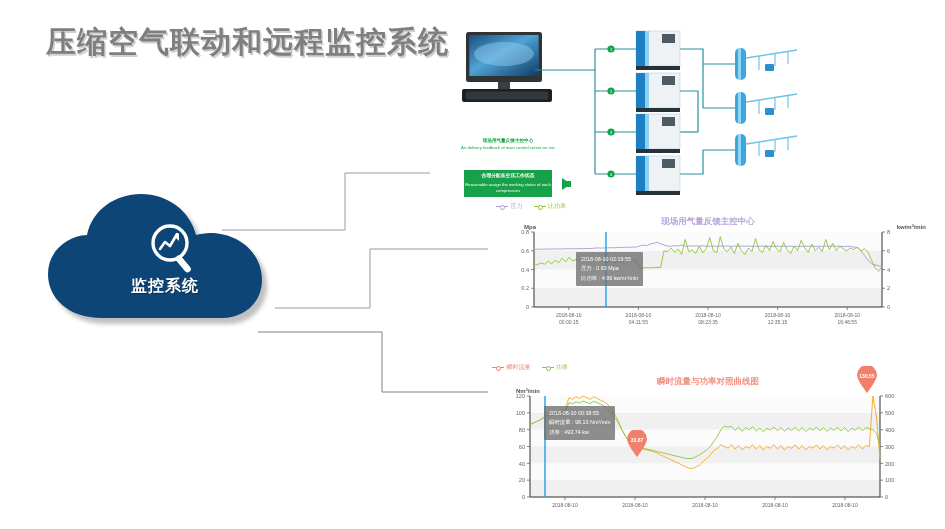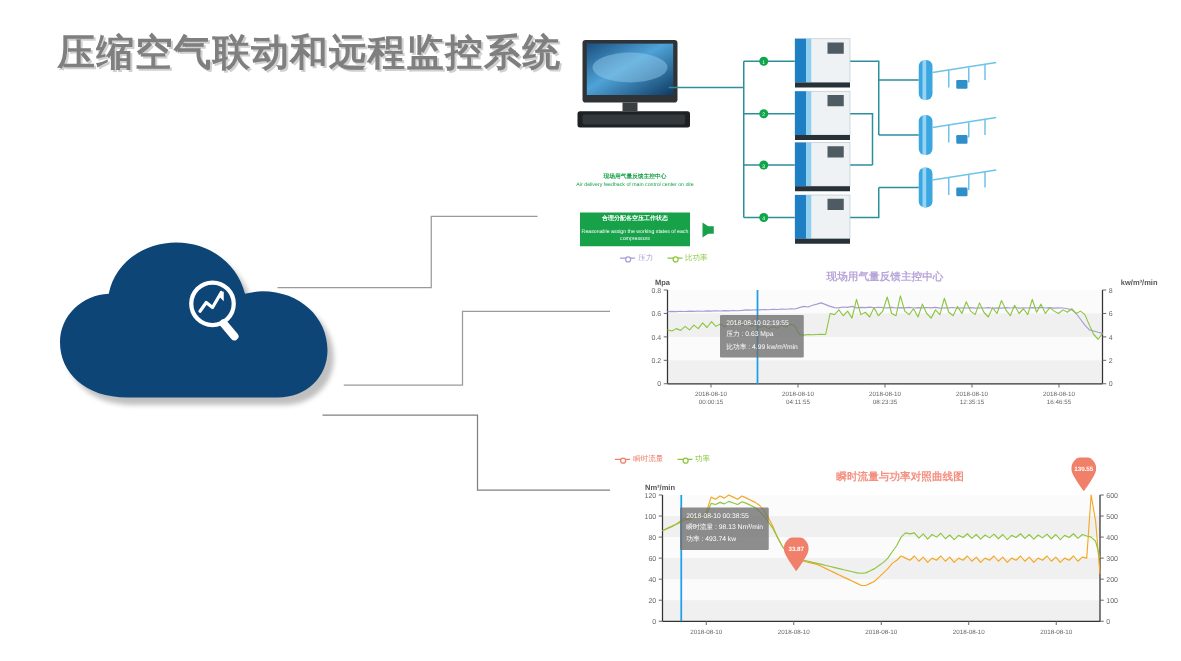--- a/index.html
+++ b/index.html
@@ -94,20 +94,21 @@
       <path d="M62,128 C28,128 8,108 8,84 C8,62 26,46 47,45 C52,20 75,4 101,4
                C128,4 150,21 156,45 C160,44 165,43 170,43
                C200,43 222,64 222,90 C222,112 205,128 182,128 Z" fill="#0d4577"></path>
     </svg>
     <svg class="cloud-icon" width="56" height="58" viewBox="0 0 56 58">
       <circle cx="24" cy="23" r="17" fill="none" stroke="#ffffff" stroke-width="3.4"></circle>
       <polyline points="14,29 19,22 24,26 31,14" fill="none" stroke="#ffffff" stroke-width="2.6" stroke-linecap="round" stroke-linejoin="round"></polyline>
       <polygon points="29,17 33,13 33,21" fill="#ffffff"></polygon>
       <rect x="34" y="34" width="6.5" height="20" rx="3.2" fill="#ffffff" transform="rotate(-40 37 44)"></rect>
     </svg>
+    <div class="cloud-label">监控系统</div>
   </div>
 
   <div class="schematic">
 
     <svg class="monitor" viewBox="0 0 95 78">
       <rect x="6" y="2" width="76" height="50" rx="2.5" fill="#2f3336"></rect>
       <rect x="9.5" y="5" width="69" height="41" fill="#2b6ca3"></rect>
       <path d="M9.5,5 H78.5 V46 H9.5 Z" fill="url(#sky)"></path>
       <defs>
         <linearGradient id="sky" x1="0" y1="0" x2="1" y2="1">
@@ -296,21 +297,21 @@
       <span class="lg" id="c2lg0" style="color: rgb(240, 128, 106);">
         <span class="dash"></span>
         <span>瞬时流量</span>
       </span>
       <span class="lg" id="c2lg1" style="color: rgb(140, 198, 62);">
         <span class="dash"></span>
         <span>功率</span>
       </span>
     </div>
 
-    <div class="chart-title" id="c2title" style="top: 14px; left: 12px; color: rgb(245, 144, 128);">瞬时流量与功率对照曲线图</div>
+    <div class="chart-title" id="c2title" style="top: 14px; left: 0px; color: rgb(245, 144, 128);">瞬时流量与功率对照曲线图</div>
 
     <div class="axis-unit" style="left:28px;top:26px;">Nm³/min</div>
 
     <svg id="c2svg" width="440" height="167" style="position:absolute;left:0;top:0;">
         <rect x="42" y="34" width="350" height="101" fill="#fbfbfb"></rect>
         <rect x="42" y="50.83333333333333" width="350" height="16.833333333333332" fill="#f0f0f0"></rect>
         <rect x="42" y="84.5" width="350" height="16.833333333333332" fill="#f0f0f0"></rect>
         <rect x="42" y="118.16666666666666" width="350" height="16.833333333333332" fill="#f0f0f0"></rect>
         <line x1="42" y1="34" x2="42" y2="135" stroke="#333" stroke-width="1"></line>
         <line x1="42" y1="135" x2="392" y2="135" stroke="#333" stroke-width="1"></line>

